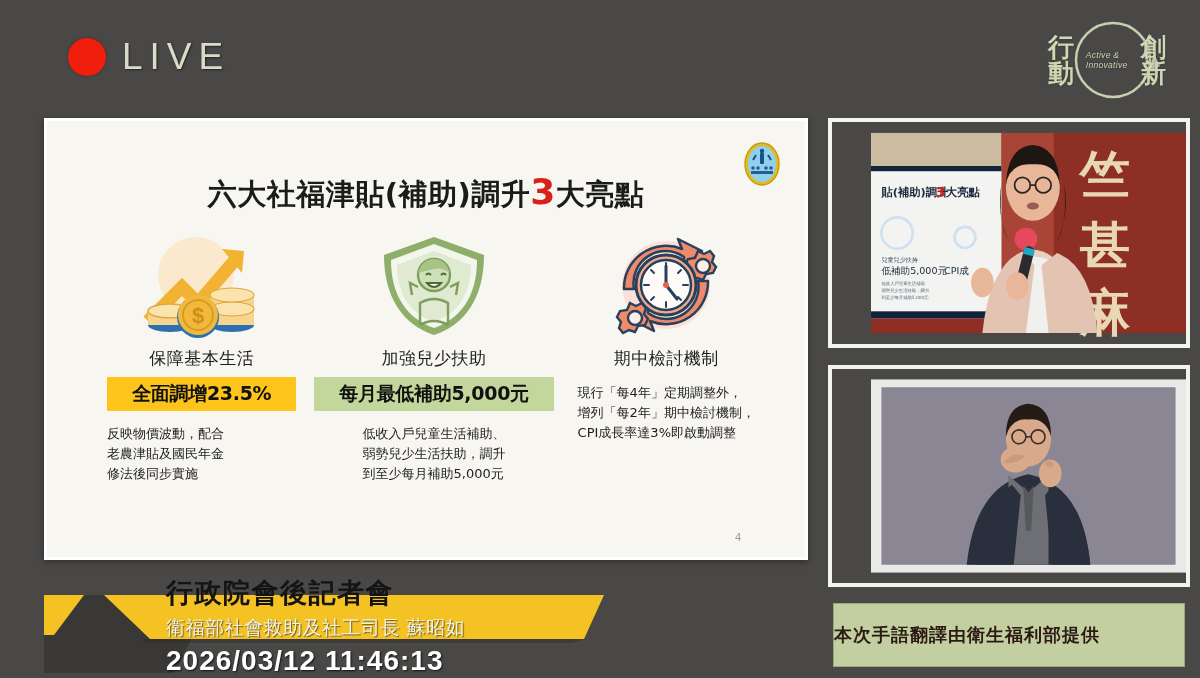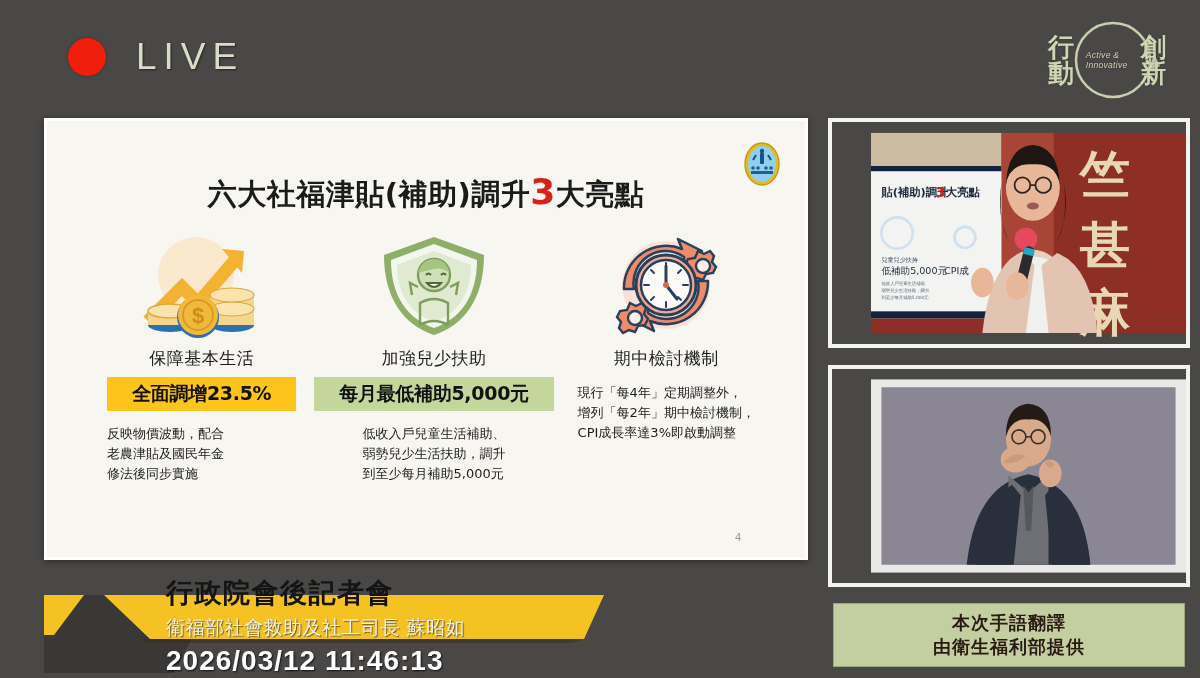--- a/index.html
+++ b/index.html
@@ -11,21 +11,21 @@
   }
   #stage {
     position: relative;
     width: 1200px; height: 678px;
     background: #4a4846;
   }
 
   
   #live-badge {
     position: absolute; left: 68px; top: 36px;
-    display: flex; align-items: center; gap: 30px;
+    display: flex; align-items: center; gap: 16px;
   }
   #live-dot {
     width: 38px; height: 38px; border-radius: 50%;
     background: #f01e0c;
     box-shadow: 0 0 3px rgba(0,0,0,.35);
   }
   #live-text {
     font-size: 37px; letter-spacing: 7px; font-weight: 400;
     color: #d8dcc8; text-shadow: 1px 1px 2px rgba(0,0,0,.5);
   }
@@ -136,22 +136,22 @@
   #video-speaker { left: 828px; top: 118px; width: 362px; height: 230px; }
   #video-signer  { left: 828px; top: 365px; width: 362px; height: 222px; }
   .video-panel svg { display: block; width: 100%; height: 100%; }
 
   
   #caption-box {
     position: absolute; left: 833px; top: 603px;
     width: 352px; height: 64px;
     background: #c3cfa0;
     border: 1px solid #9aa87c;
-    display: flex; flex-direction: column;
-    align-items: center; justify-content: center;
+    display: flex; flex-direction: row;
+    align-items: center; 
     font-family: "DejaVu Sans", "Liberation Sans", sans-serif;
     font-size: 18px; font-weight: bold; color: #2b1a14;
     line-height: 1.35; letter-spacing: 1px;
   }
 </style>
 </head>
 <body>
 
 <div id="stage">
 

